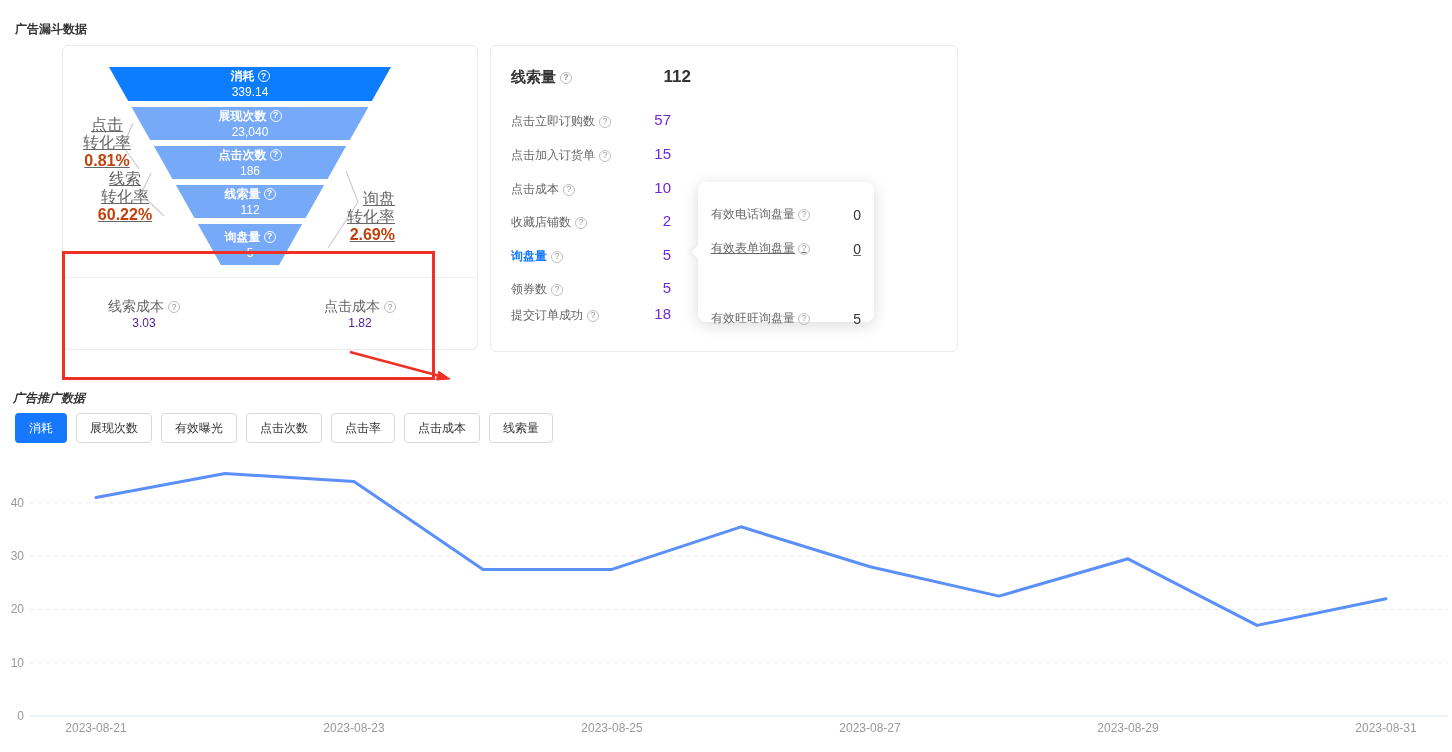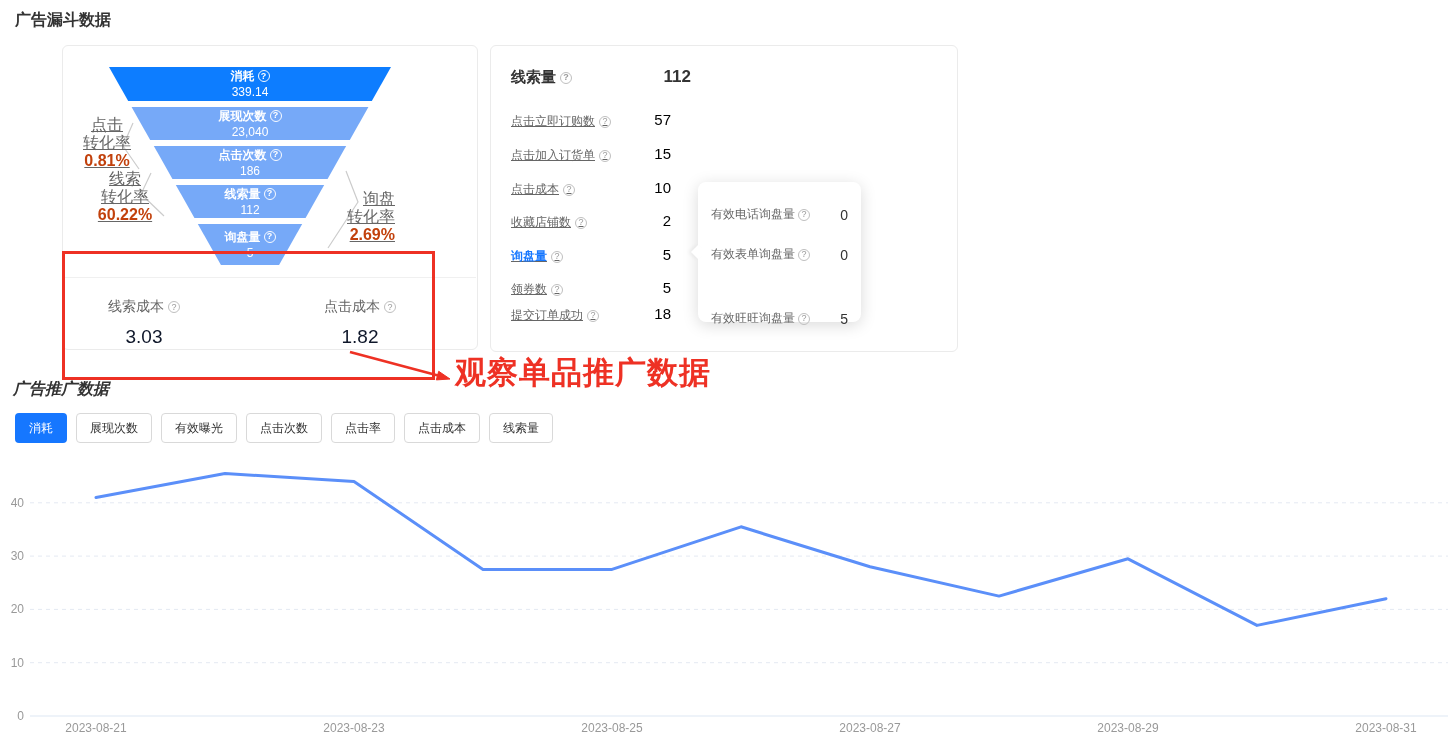--- a/index.html
+++ b/index.html
@@ -1,19 +1,19 @@
 <!DOCTYPE html>
 <html><head>
 <meta charset="utf-8">
 <style>
   html,body{margin:0;padding:0;background:#fff;}
   body{font-family:"Liberation Sans","DejaVu Sans",sans-serif;}
   .canvas{position:relative;width:1452px;height:752px;background:#fff;overflow:hidden;}
 
-  .sec-title{position:absolute;font-size:16px;font-weight:600;color:#333;}
+  .sec-title{position:absolute;font-size:12px;font-weight:600;color:#333;margin-top:11px;}
   #title1{left:15px;top:10px;}
   #title2{left:13px;top:379px;font-style:italic;}
 
   .card{position:absolute;background:#fff;border:1px solid #ebebeb;border-radius:6px;box-sizing:border-box;}
   #funnel-card{left:62px;top:45px;width:416px;height:305px;}
   #metrics-card{left:490px;top:45px;width:468px;height:307px;}
 
   
   #funnel{position:absolute;left:46px;top:21px;width:282px;height:198px;}
   .band{position:absolute;left:0;width:100%;color:#fff;text-align:center;font-size:12px;
@@ -33,32 +33,32 @@
   .rate .rv{color:#c2410c;font-weight:700;}
   #rate1{left:12px;top:70px;}
   #rate2{left:30px;top:124px;}
   #rate3{left:268px;top:144px;text-align:right;}
   .brackets{position:absolute;left:0;top:0;pointer-events:none;}
 
   .divider{position:absolute;left:1px;right:1px;top:231px;height:1px;background:#f0f0f0;}
   .cost{position:absolute;width:150px;text-align:center;top:252px;}
   #cost1{left:6px;} #cost2{left:222px;}
   .cl{font-size:14px;color:#666;display:flex;align-items:center;justify-content:center;gap:4px;}
-  .cv{margin-top:10px;font-size:19px;color:#0f172a;}
+  .cv{font-size:12px;color:#4c1d95;}
 
   
   .mhead{position:absolute;left:20px;top:22px;right:20px;height:20px;}
   .mhead .lab{font-size:15px;font-weight:700;color:#333;display:inline-flex;align-items:center;gap:4px;}
   .mhead .val{position:absolute;left:100px;width:80px;text-align:right;font-size:17px;color:#333;font-weight:600;top:-1px;}
   .mrow{position:absolute;left:20px;height:18px;font-size:12px;color:#666;}
-  .mrow .lab{display:inline-flex;align-items:center;gap:4px;text-decoration:underline;}
-  .mrow .val{position:absolute;left:100px;width:60px;text-align:right;font-size:15px;color:#000000;top:-2px;}
-
-  
-  #popup{position:absolute;left:698px;top:182px;width:163px;height:140px;background:#fff;border-radius:8px;
+  .mrow .lab{display:inline-flex;align-items:center;gap:4px;}
+  .mrow .val{position:absolute;left:100px;width:60px;text-align:right;font-size:15px;color:#6d28d9;top:-2px;}
+
+  
+  #popup{position:absolute;left:698px;top:182px;width:176px;height:140px;background:#fff;border-radius:8px;
          box-shadow:0 3px 16px rgba(0,0,0,.15);text-align:center;}
   #popup:before{content:"";position:absolute;left:-5px;top:65px;width:10px;height:10px;background:#fff;
          transform:rotate(45deg);box-shadow:-2px 2px 4px rgba(0,0,0,.05);}
   .prow{position:absolute;left:13px;right:13px;display:flex;justify-content:space-between;align-items:center;
         font-size:12px;color:#666;}
   .prow .lab{display:inline-flex;align-items:center;gap:3px;}
   .prow .val{font-size:14px;color:#333;}
 
   
   #redbox{position:absolute;left:62px;top:251px;width:373px;height:129px;border:3px solid #ee3124;box-sizing:border-box;pointer-events:none;}
@@ -201,42 +201,41 @@
   </div>
 
   <div id="popup">
       <div class="prow" style="top: 24px;">
         <span class="lab">
           <span>有效电话询盘量</span>
           <span class="q">?</span>
         </span>
         <span class="val">0</span>
       </div>
-      <div class="prow" style="top: 64px;">
+      <div class="prow" style="top: 58px; text-decoration: underline;">
         <span class="lab">
           <span>有效表单询盘量</span>
           <span class="q">?</span>
         </span>
         <span class="val">0</span>
       </div>
       <div class="prow" style="top: 92px; margin-top: 36px;">
         <span class="lab">
           <span>有效旺旺询盘量</span>
           <span class="q">?</span>
         </span>
         <span class="val">5</span>
       </div>
     </div>
 
   <div id="redbox" style="border-color: rgb(238, 49, 36);"></div>
   <svg id="redarrow" width="140" height="45" viewBox="0 0 140 45">
     <line x1="20" y1="10" x2="108" y2="33.6" stroke="#ee3124" stroke-width="2.6" fill="#ee3124"></line>
     <polygon points="120,37 106.3,37.9 108.7,29.3" fill="#ee3124" stroke="#ee3124"></polygon>
   </svg>
-  <div id="redtext" style="color: rgb(238, 49, 36);">观察单品推广数据</div>
 
   <div class="sec-title" id="title2">广告推广数据</div>
 
   <div id="tabs">
       <div class="tab active" style="background: rgb(22, 119, 255);">消耗</div>
       <div class="tab">展现次数</div>
       <div class="tab">有效曝光</div>
       <div class="tab">点击次数</div>
       <div class="tab">点击率</div>
       <div class="tab">点击成本</div>

